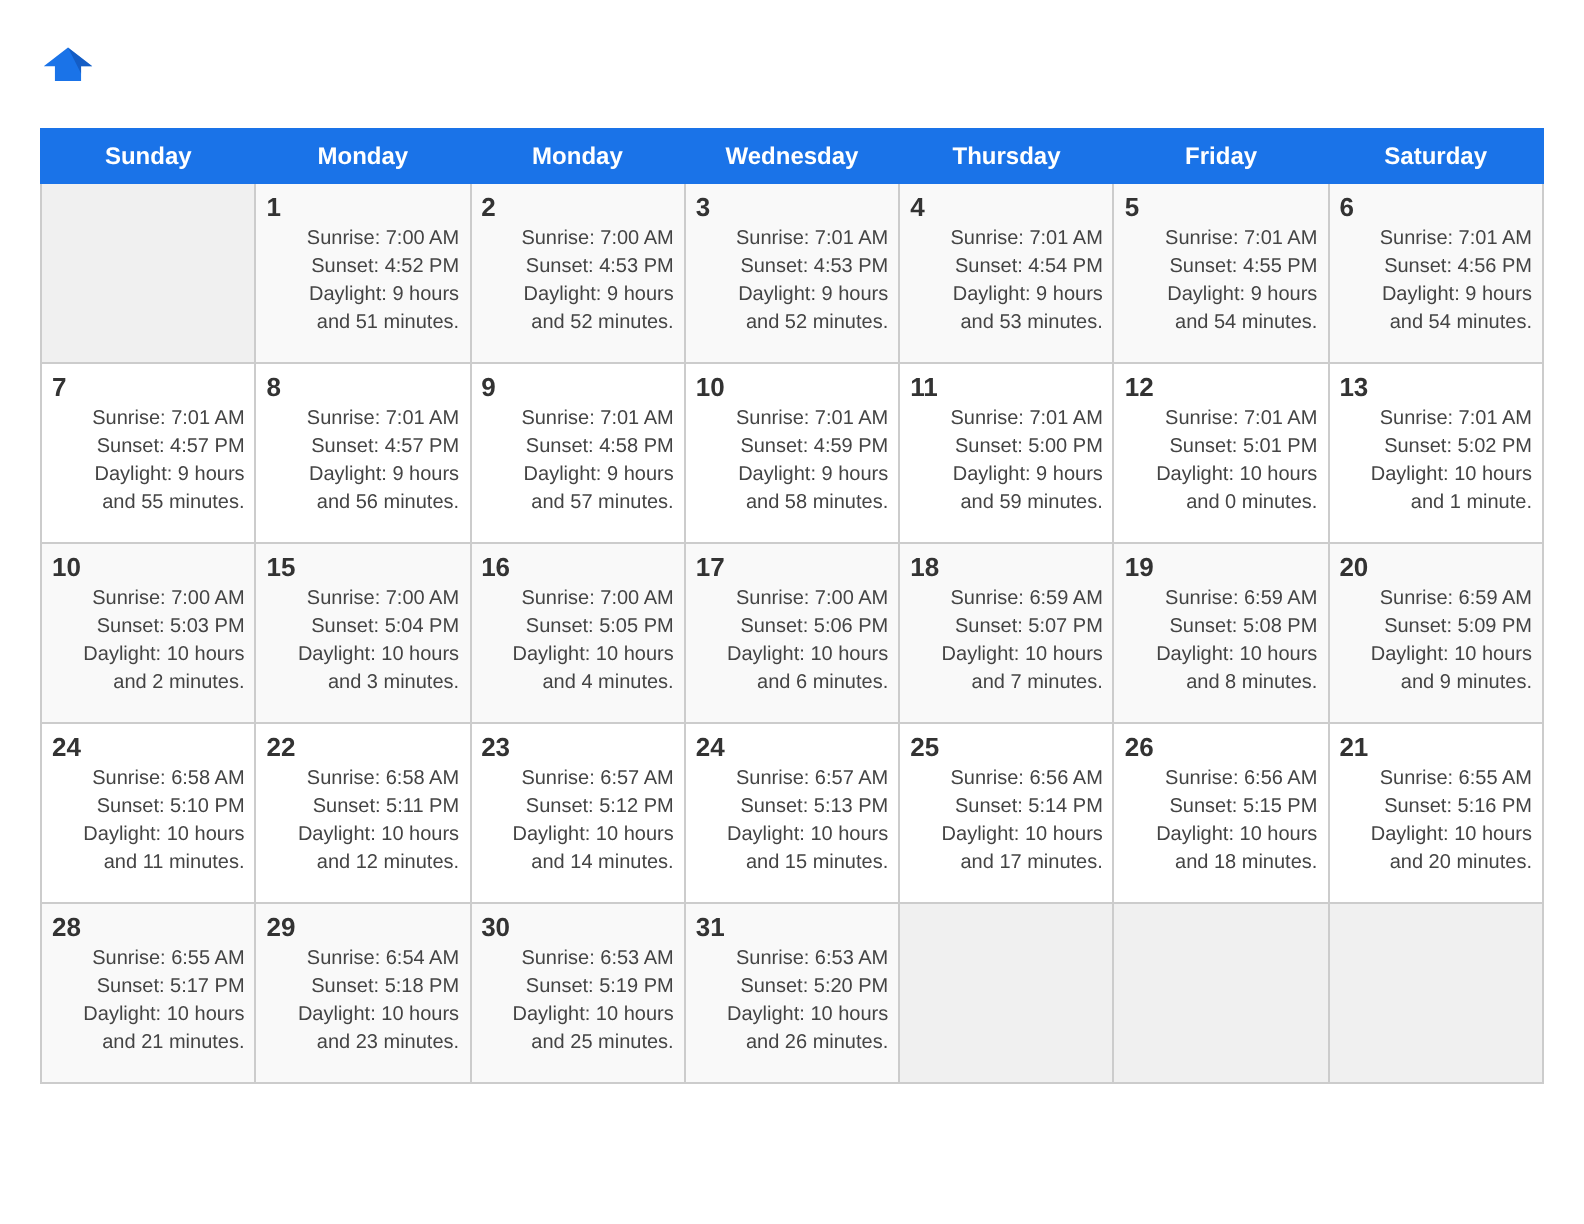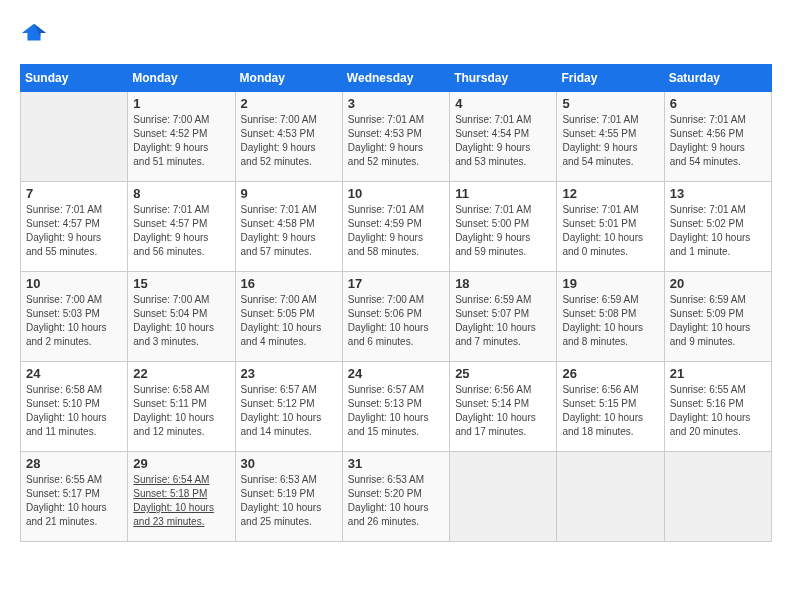--- a/index.html
+++ b/index.html
@@ -49,21 +49,21 @@
     }
     table {
       width: 100%;
       border-collapse: collapse;
       font-size: 11px;
     }
     thead tr th {
       background-color: #1a73e8;
       color: #fff;
       padding: 6px 4px;
-      text-align: left;
+      text-align: center;
       font-size: 12px;
       font-weight: bold;
       border: 1px solid #1a73e8;
     }
     tbody tr td {
       border: 1px solid #ccc;
       vertical-align: top;
       padding: 4px 5px;
       height: 90px;
       width: calc(100% / 7);
@@ -78,20 +78,21 @@
     .day-number {
       font-size: 13px;
       font-weight: bold;
       display: block;
       margin-bottom: 2px;
     }
     .day-info {
       font-size: 10px;
       line-height: 1.4;
       color: #444;
+      text-align: right;
     }
     .empty-cell {
       background: #f0f0f0 !important;
     }
   </style>
 </head>
 <body>
 
 <div class="header">
   <div class="logo">
@@ -324,21 +325,21 @@
       <tr>
         <td>
           <span class="day-number">28</span>
           <div class="day-info" style="white-space: pre-line;">Sunrise: 6:55 AM
 Sunset: 5:17 PM
 Daylight: 10 hours
 and 21 minutes.</div>
         </td>
         <td>
           <span class="day-number">29</span>
-          <div class="day-info" style="white-space: pre-line; text-decoration: underline;">Sunrise: 6:54 AM
+          <div class="day-info" style="white-space: pre-line;">Sunrise: 6:54 AM
 Sunset: 5:18 PM
 Daylight: 10 hours
 and 23 minutes.</div>
         </td>
         <td>
           <span class="day-number">30</span>
           <div class="day-info" style="white-space: pre-line;">Sunrise: 6:53 AM
 Sunset: 5:19 PM
 Daylight: 10 hours
 and 25 minutes.</div>

